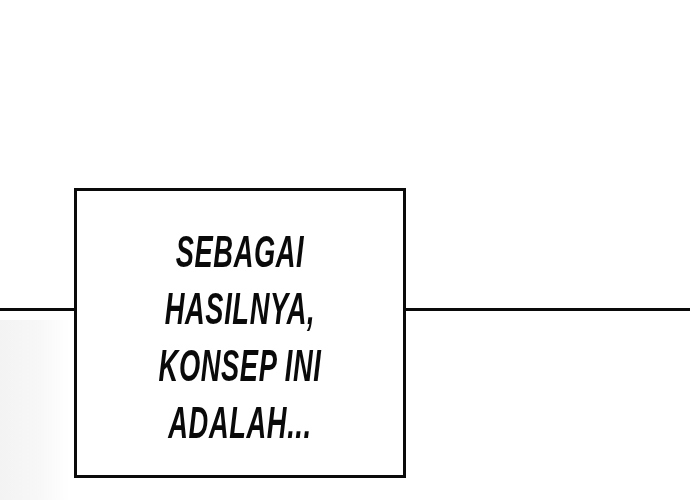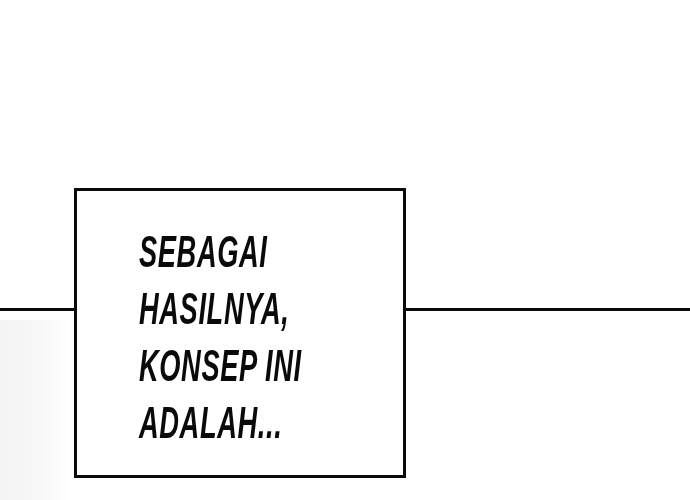--- a/index.html
+++ b/index.html
@@ -45,20 +45,21 @@
       width: 326px;
       height: 284px;
       border: 3px solid #0a0a0a;
       background: #ffffff;
     }
     .caption-text {
       position: absolute;
       left: 0;
       right: 0;
       top: 32px;
+      text-align: center;
       font-family: "Liberation Sans", sans-serif;
       font-weight: bold;
       font-style: italic;
       color: #0a0a0a;
     }
     .caption-line {
       display: block;
       height: 57px;
       line-height: 57px;
       font-size: 44px;

